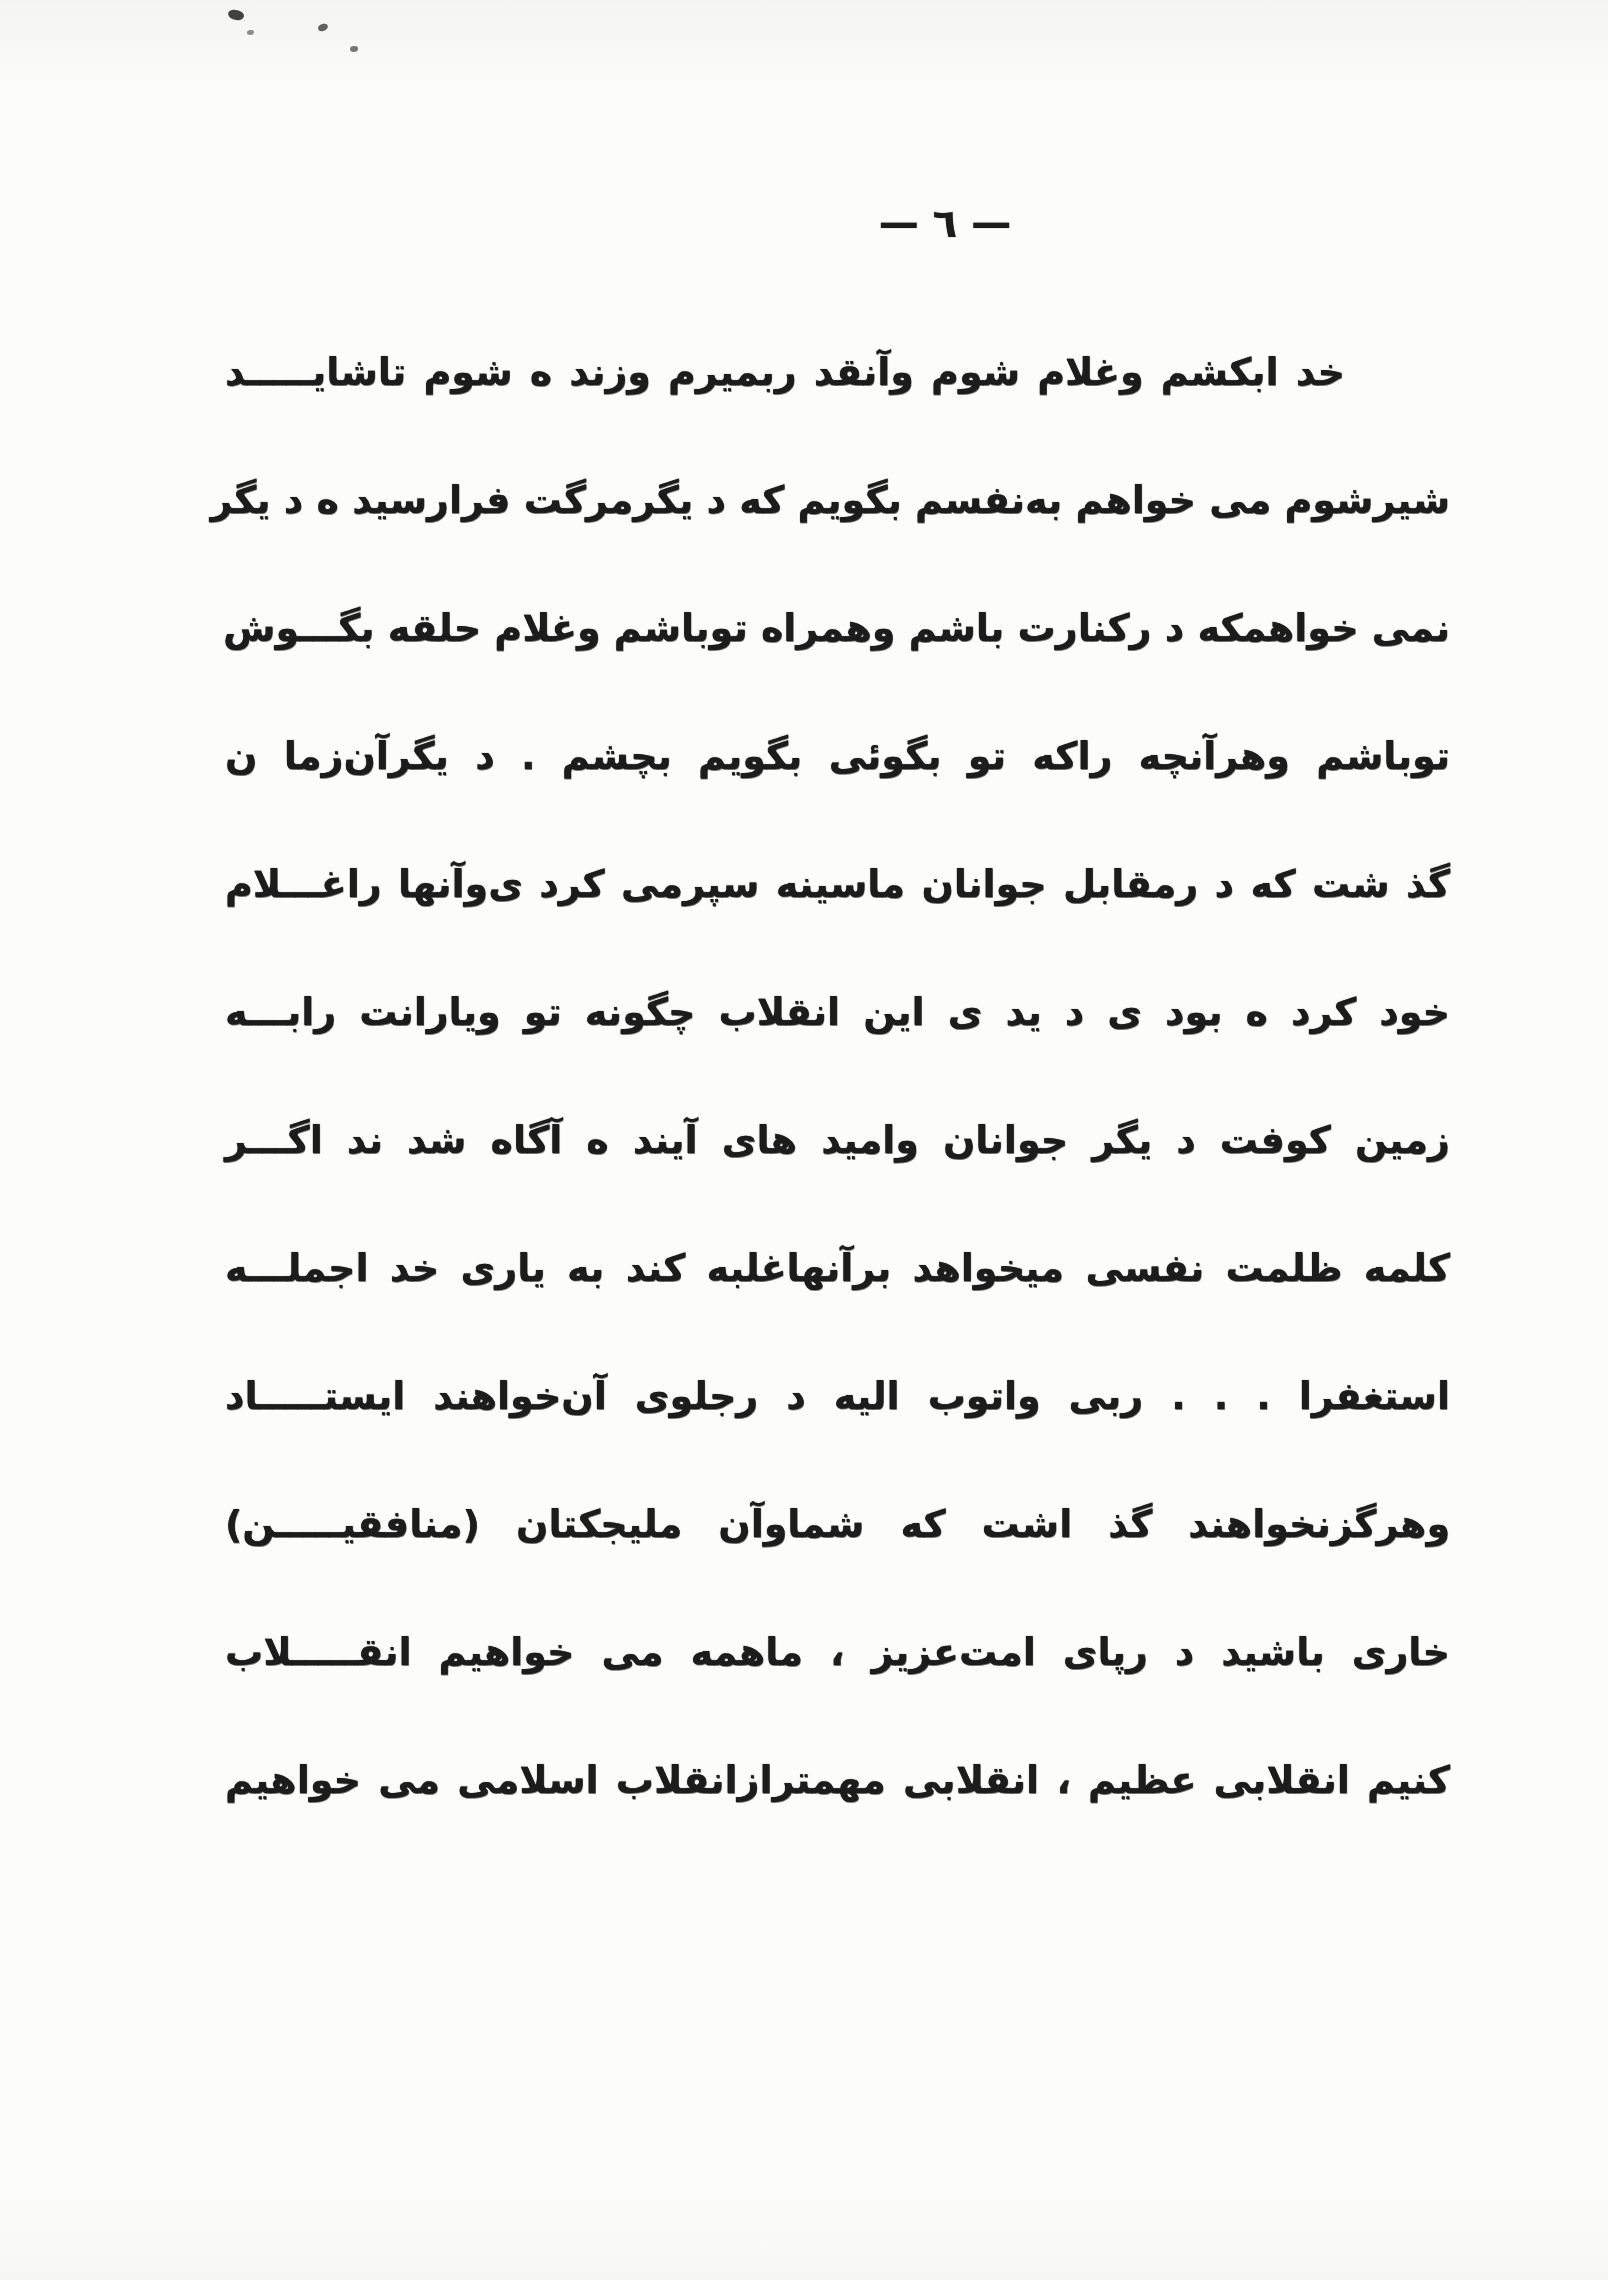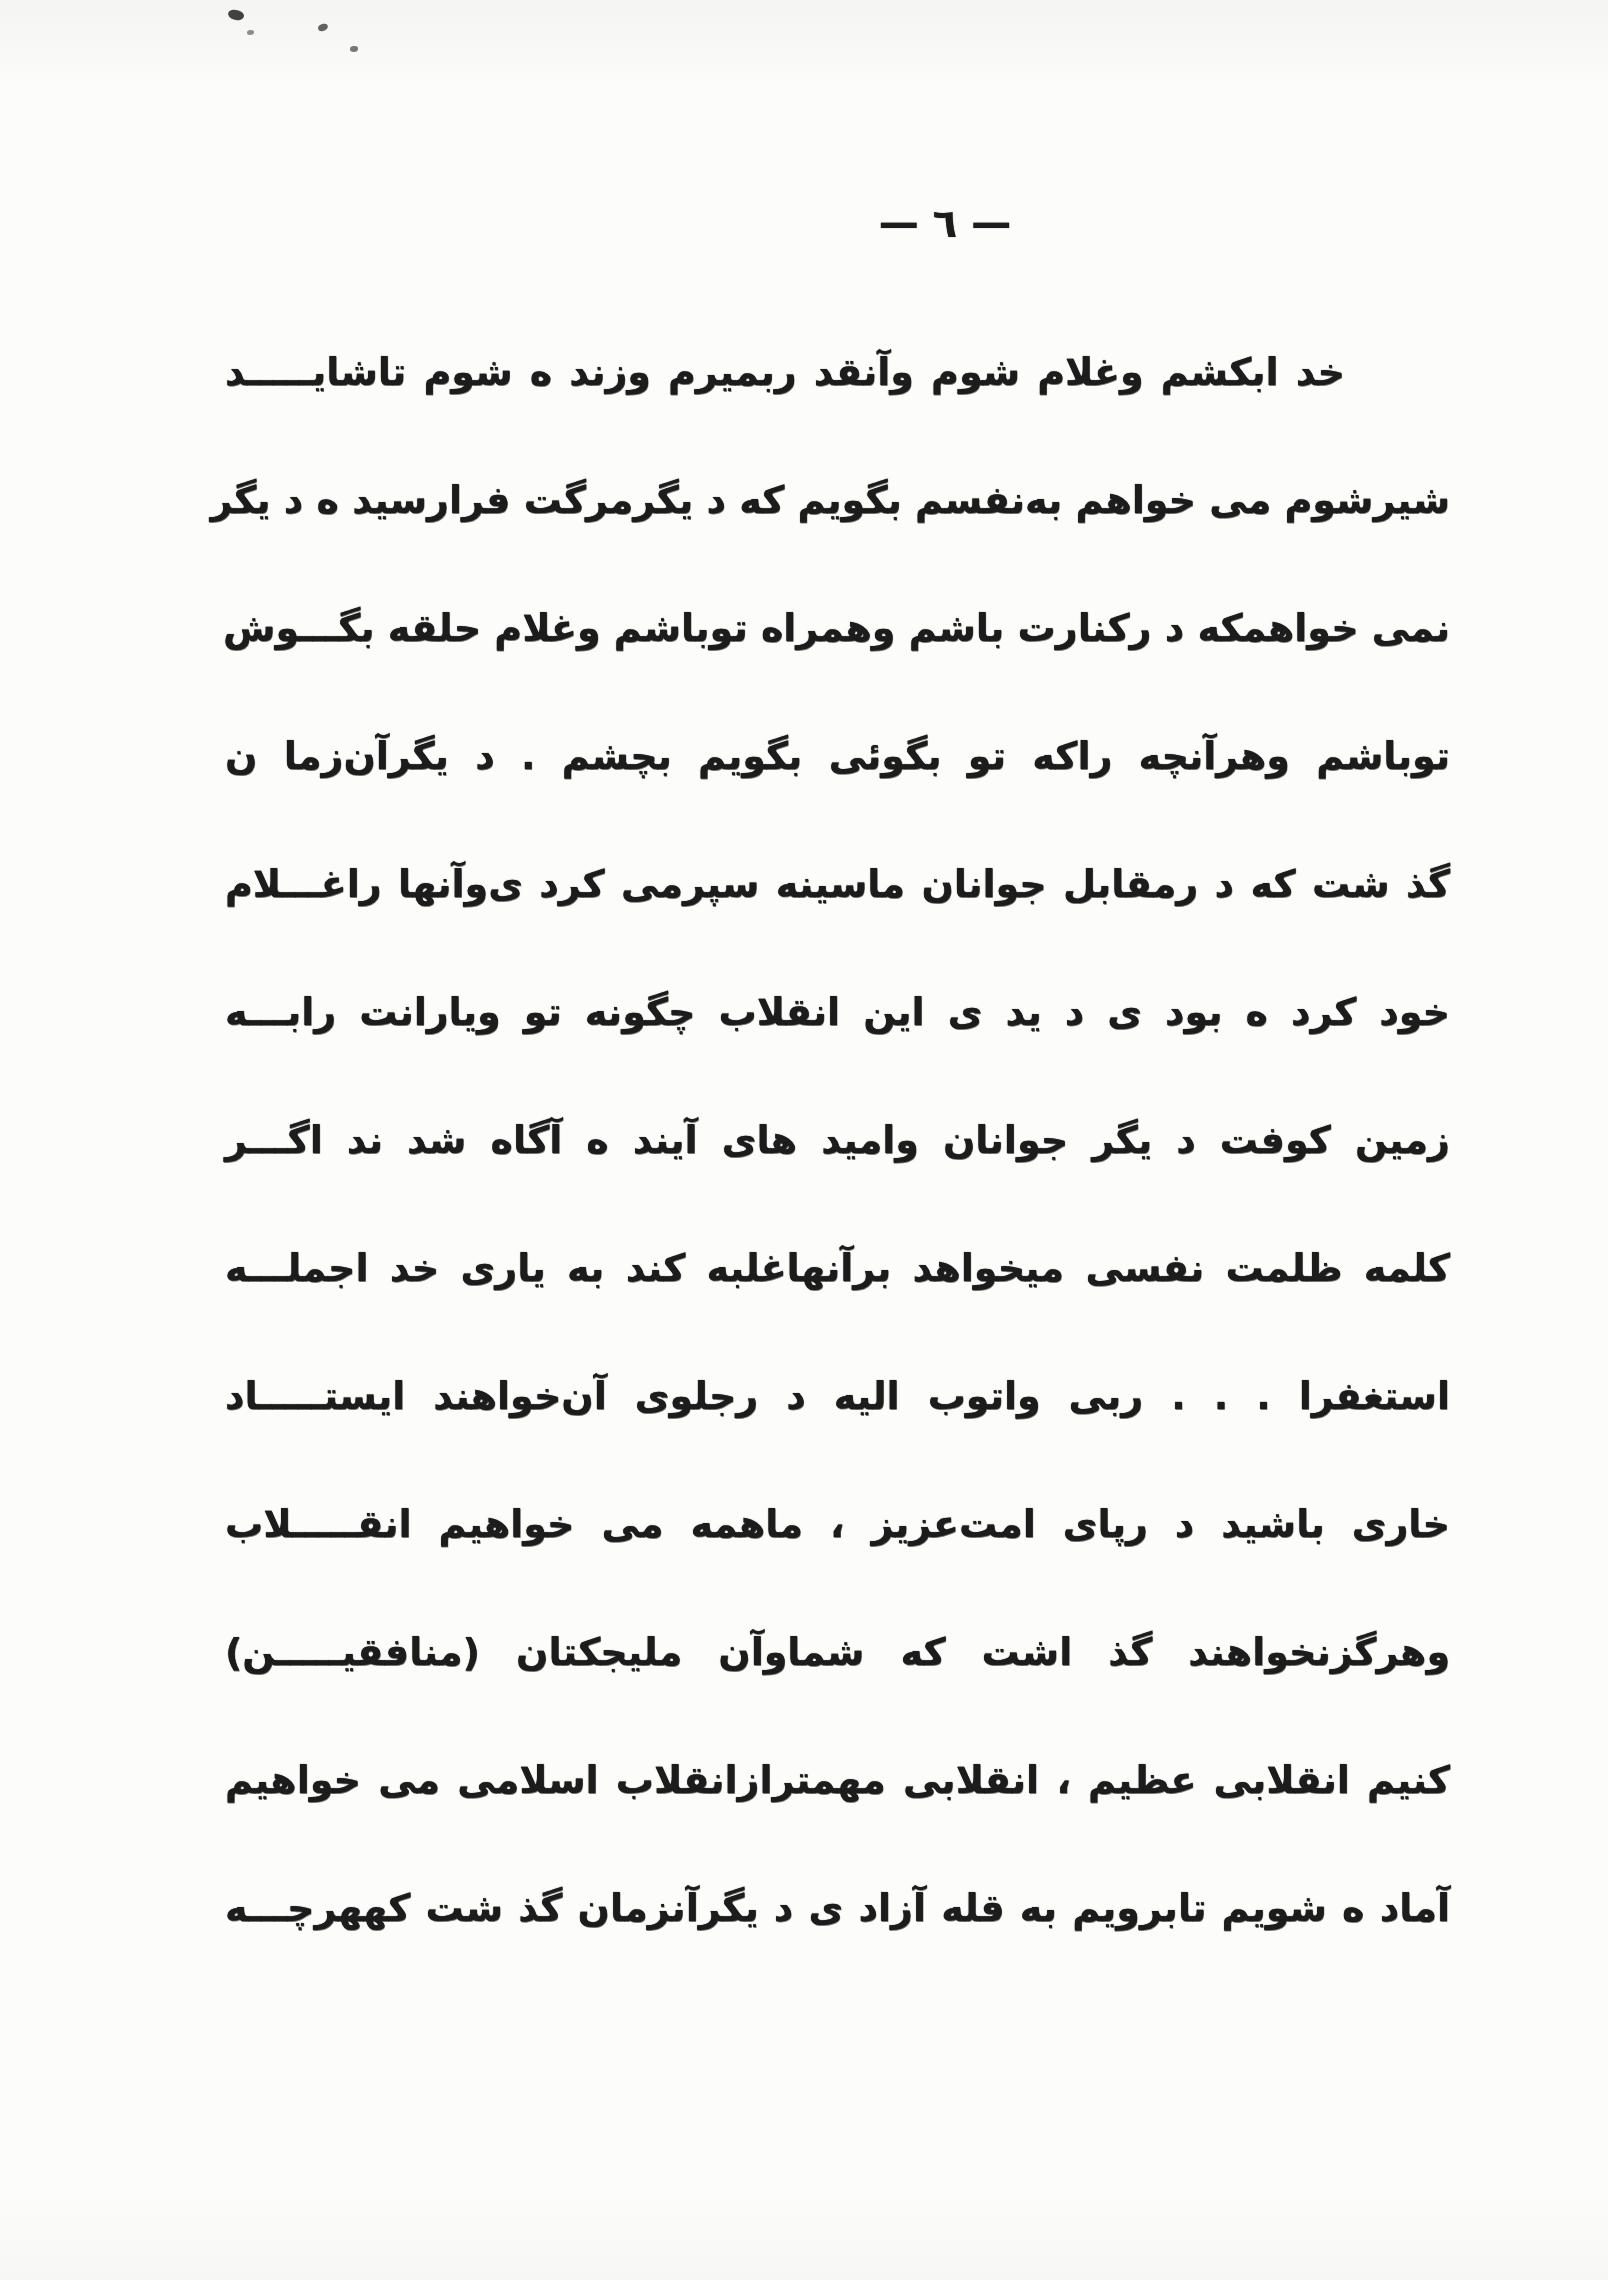--- a/index.html
+++ b/index.html
@@ -89,18 +89,17 @@
   <div class="text-block">
     <div class="text-line indent-first">خد ابکشم وغلام شوم وآنقد ربمیرم وزند ه شوم تاشایـــــد</div>
     <div class="text-line">شیرشوم می خواهم به‌نفسم بگویم که د یگرمرگت فرارسید ه د یگر</div>
     <div class="text-line">نمی خواهمکه د رکنارت باشم وهمراه توباشم وغلام حلقه بگـــوش</div>
     <div class="text-line">توباشم وهرآنچه راکه تو بگوئی بگویم بچشم . د یگرآن‌زما ن</div>
     <div class="text-line">گذ شت که د رمقابل جوانان ماسینه سپرمی کرد ی‌وآنها راغـــلام</div>
     <div class="text-line">خود کرد ه بود ی د ید ی این انقلاب چگونه تو ویارانت رابـــه</div>
     <div class="text-line">زمین کوفت د یگر جوانان وامید های آیند ه آگاه شد ند اگـــر</div>
     <div class="text-line">کلمه ظلمت نفسی میخواهد برآنهاغلبه کند به یاری خد اجملـــه</div>
     <div class="text-line">استغفرا . . . ربی واتوب الیه د رجلوی آن‌خواهند ایستـــــاد</div>
+    <div class="text-line">وهرگزنخواهند گذ اشت که شماوآن ملیجکتان (منافقیـــــن)</div>
     <div class="text-line">خاری باشید د رپای امت‌عزیز ، ماهمه می خواهیم انقـــــلاب</div>
-    <div class="text-line">وهرگزنخواهند گذ اشت که شماوآن ملیجکتان (منافقیـــــن)</div>
     <div class="text-line">کنیم انقلابی عظیم ، انقلابی مهمترازانقلاب اسلامی می خواهیم</div>
-    <div class="text-line">آماد ه شویم تابرویم به قله آزاد ی د یگرآنزمان گذ شت کههرچـــه</div>
   </div>
 </div>
 
 </body></html>

